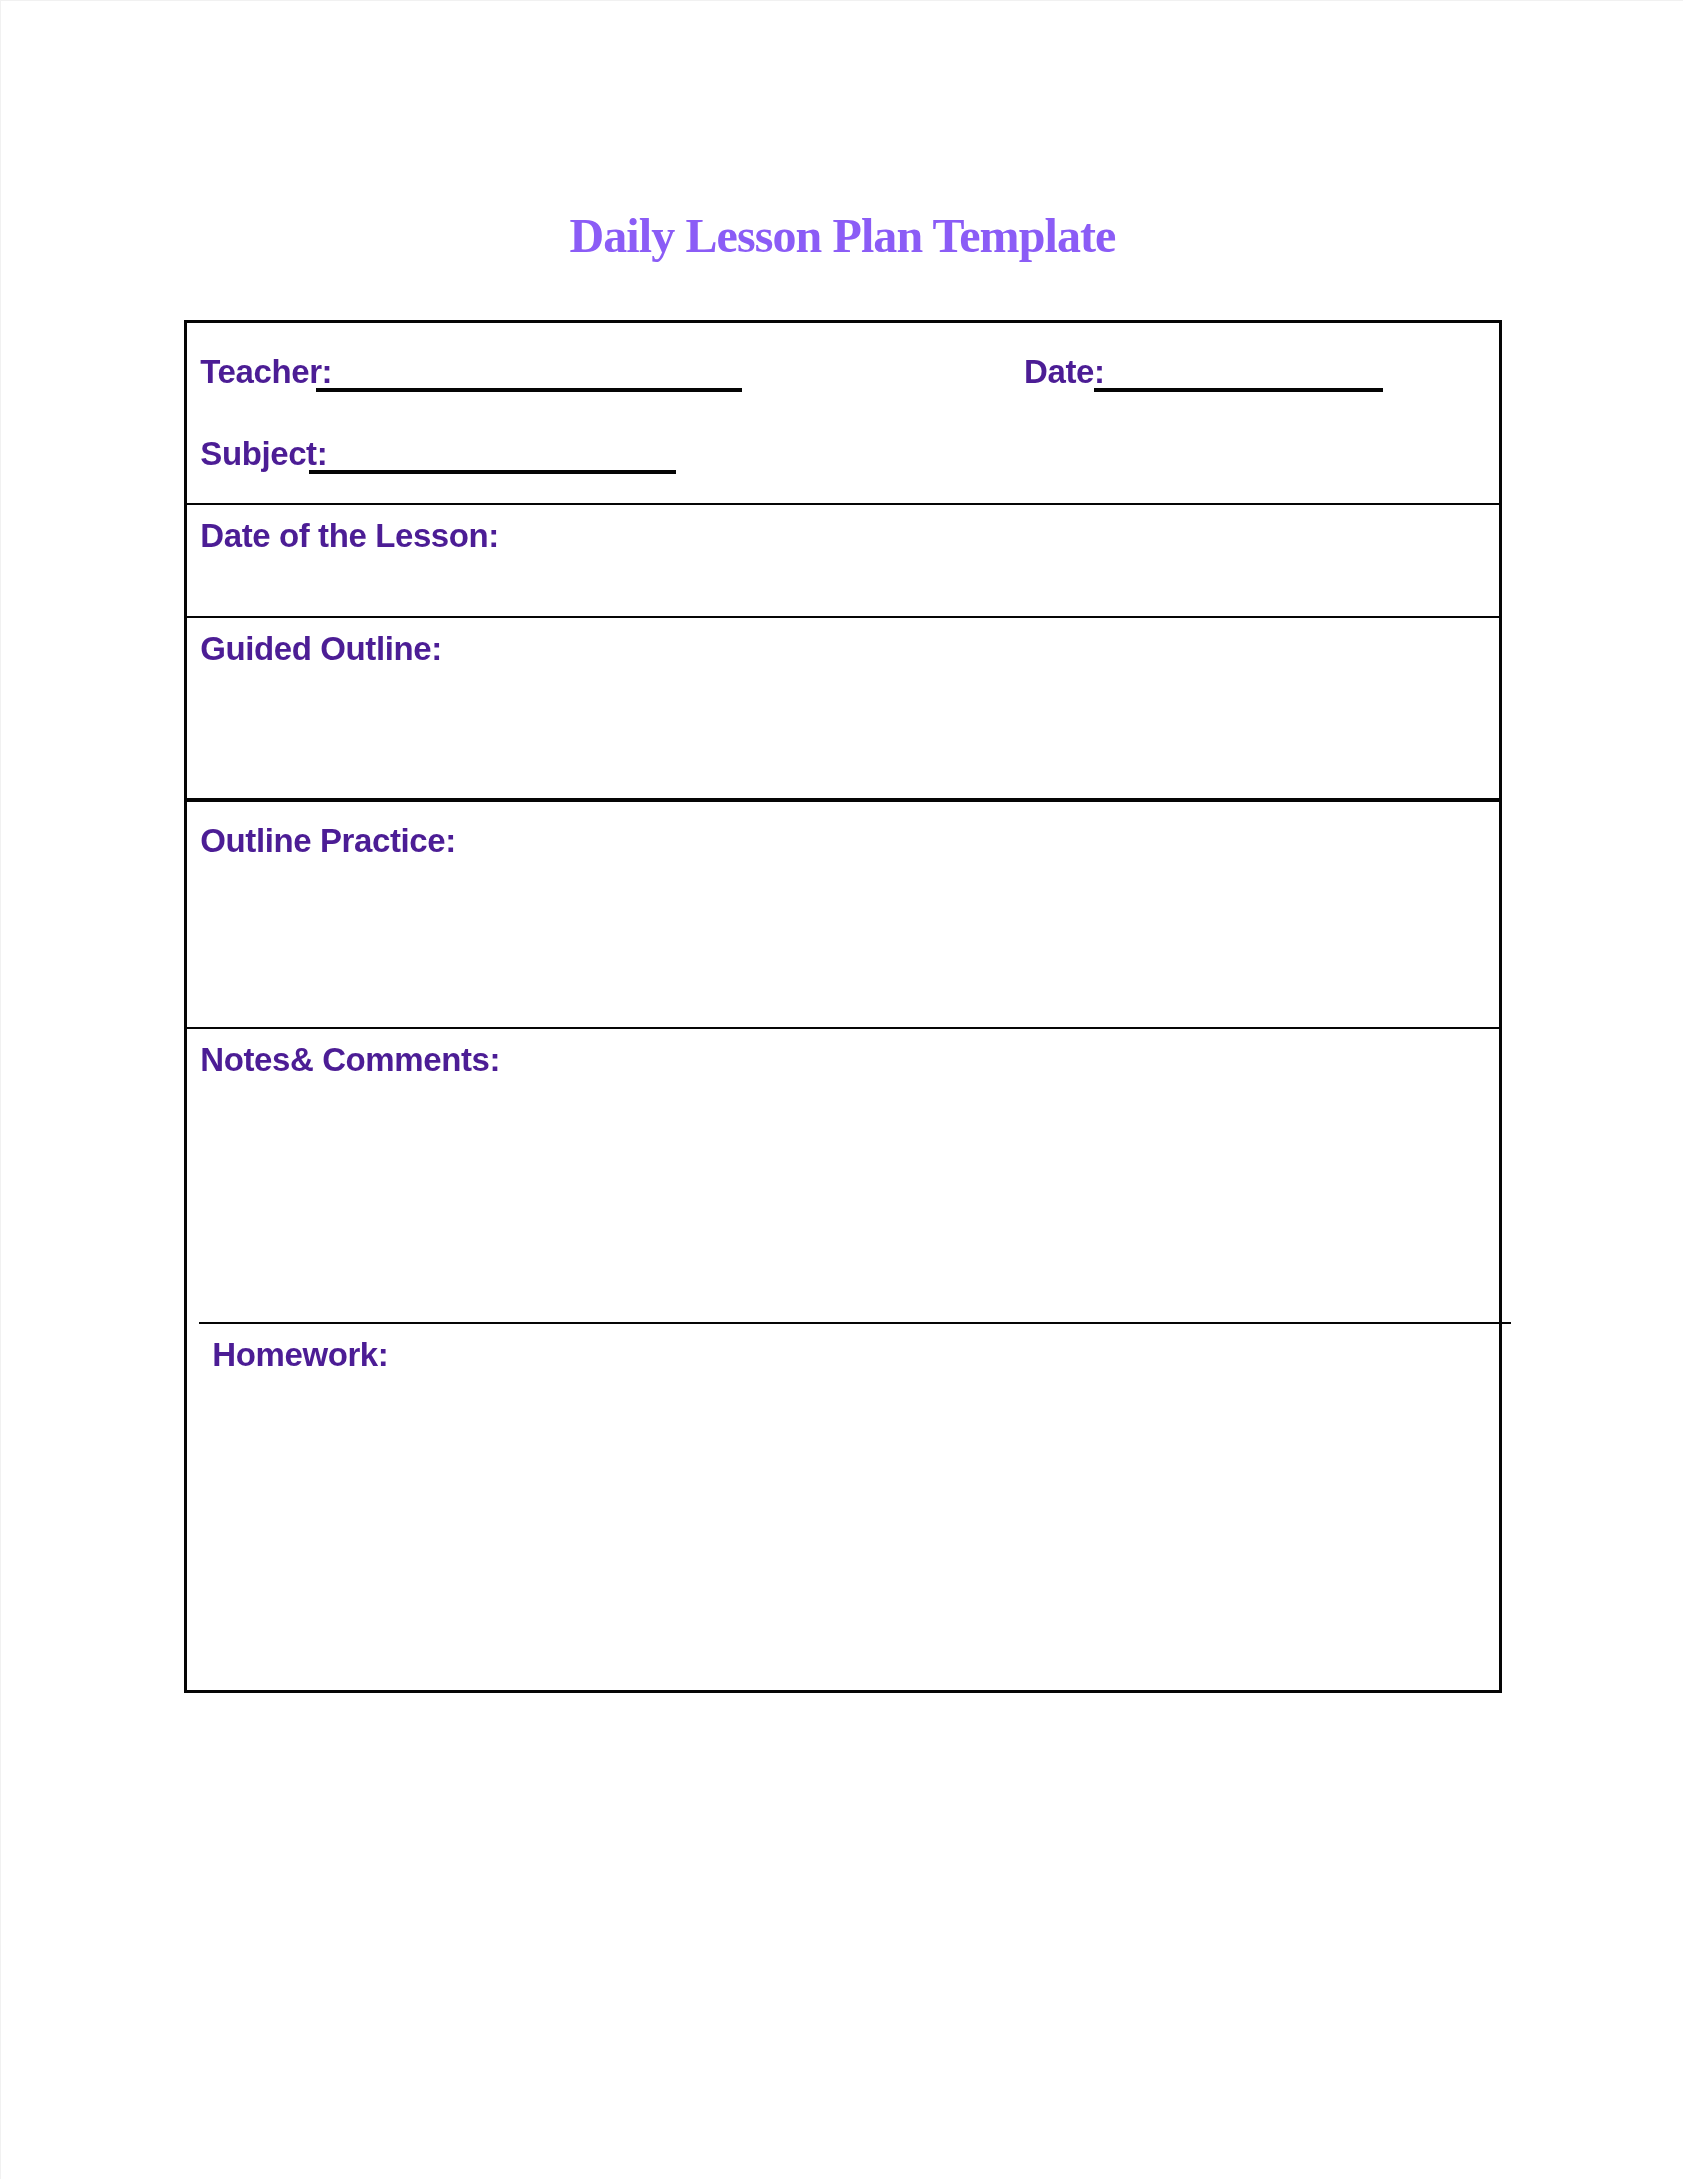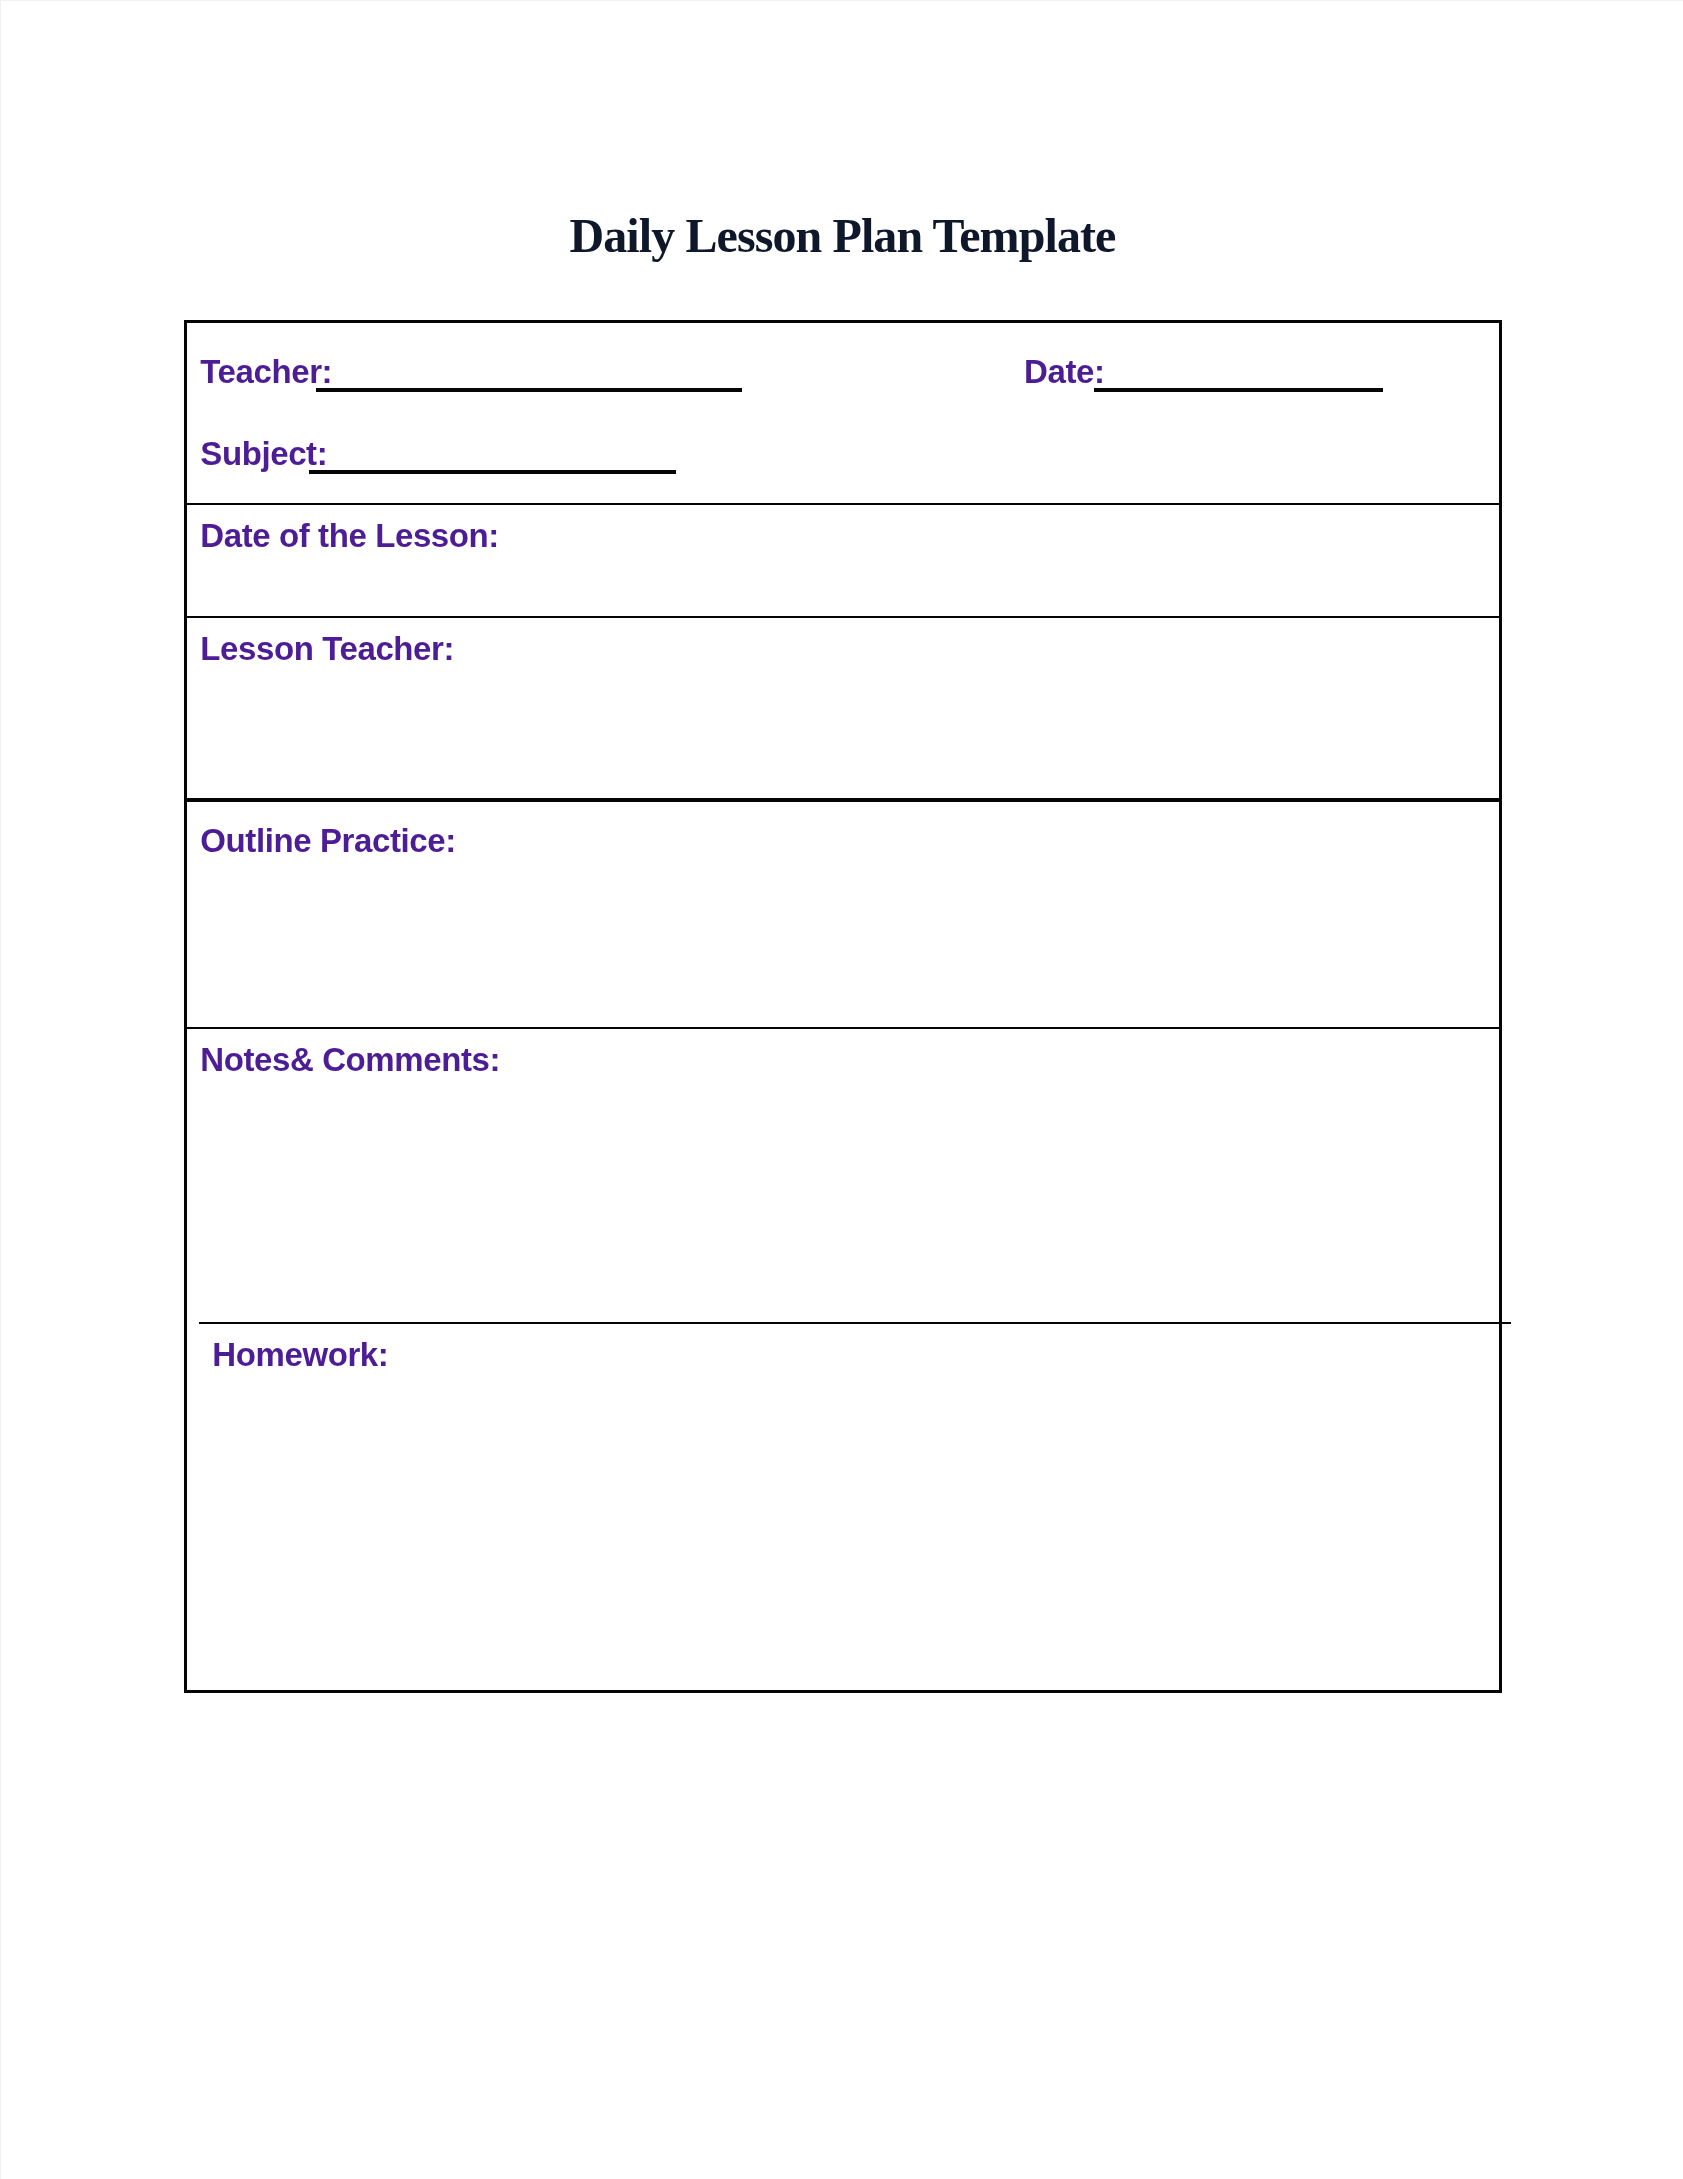--- a/index.html
+++ b/index.html
@@ -22,21 +22,21 @@
   .doc-title {
     position: absolute;
     top: 207px;
     left: 0;
     width: 100%;
     text-align: center;
     font-family: "Liberation Serif", "DejaVu Serif", serif;
     font-weight: bold;
     font-size: 48px;
     letter-spacing: -0.9px;
-    color: #0f172a;
+    color: #8b5cf6;
   }
   .form-box {
     position: absolute;
     left: 183px;
     top: 319px;
     width: 1318px;
     height: 1373px;
     border: 3.5px solid #050505;
     background: #fff;
   }
@@ -114,21 +114,21 @@
       <span class="field-label hdr-item subject-label">Subject:</span>
       <div class="blank-line subject-line"></div>
     </div>
 
     <div class="section sec-name rule-3">
       <span class="section-label">Date of the Lesson:</span>
     </div>
 
 
     <div class="section sec-outline rule-3">
-      <span class="section-label">Lesson Teacher:</span>
+      <span class="section-label">Guided Outline:</span>
     </div>
 
     <div class="section sec-guided rule-4">
       <span class="section-label">Outline Practice:</span>
     </div>
 
     <div class="section sec-notes rule-3">
       <span class="section-label">Notes&amp; Comments:</span>
     </div>
 

